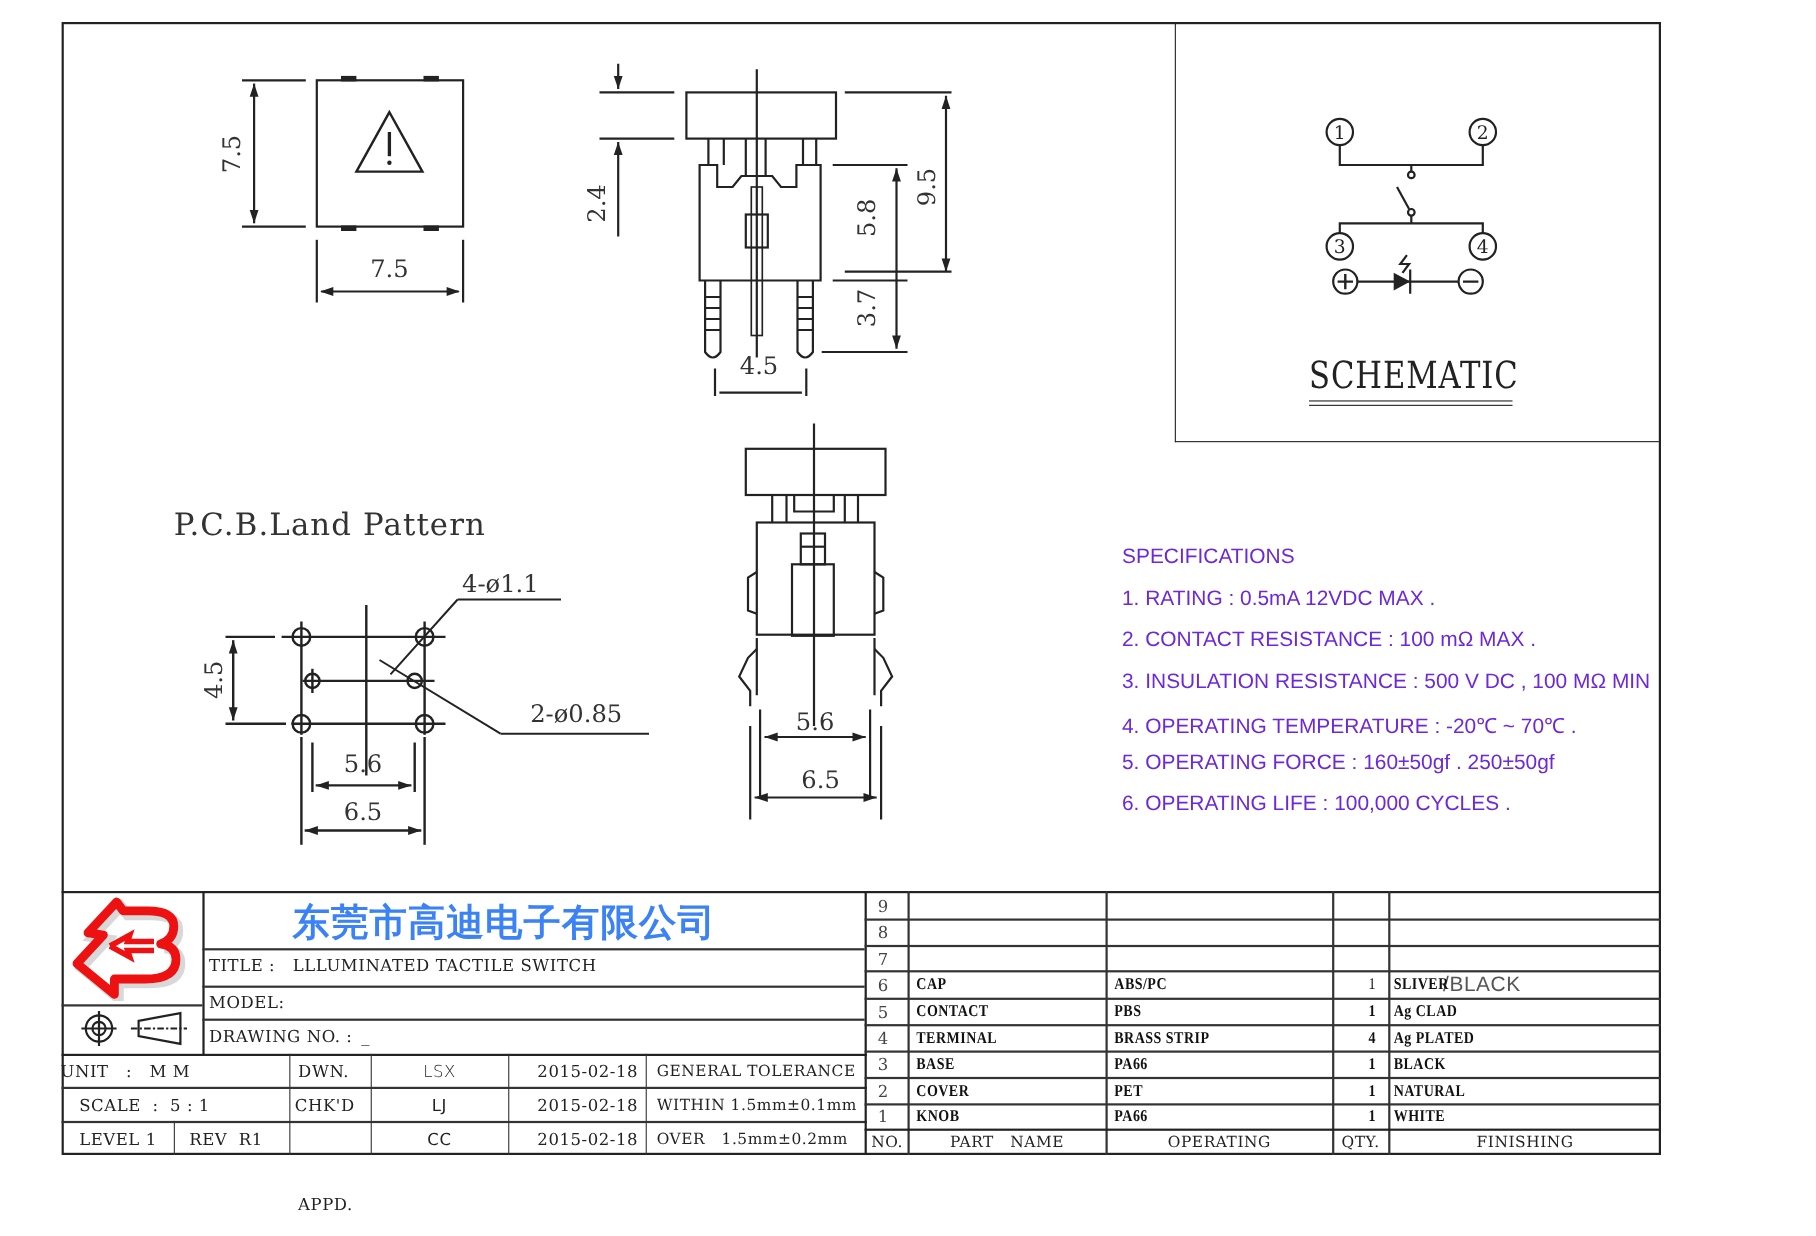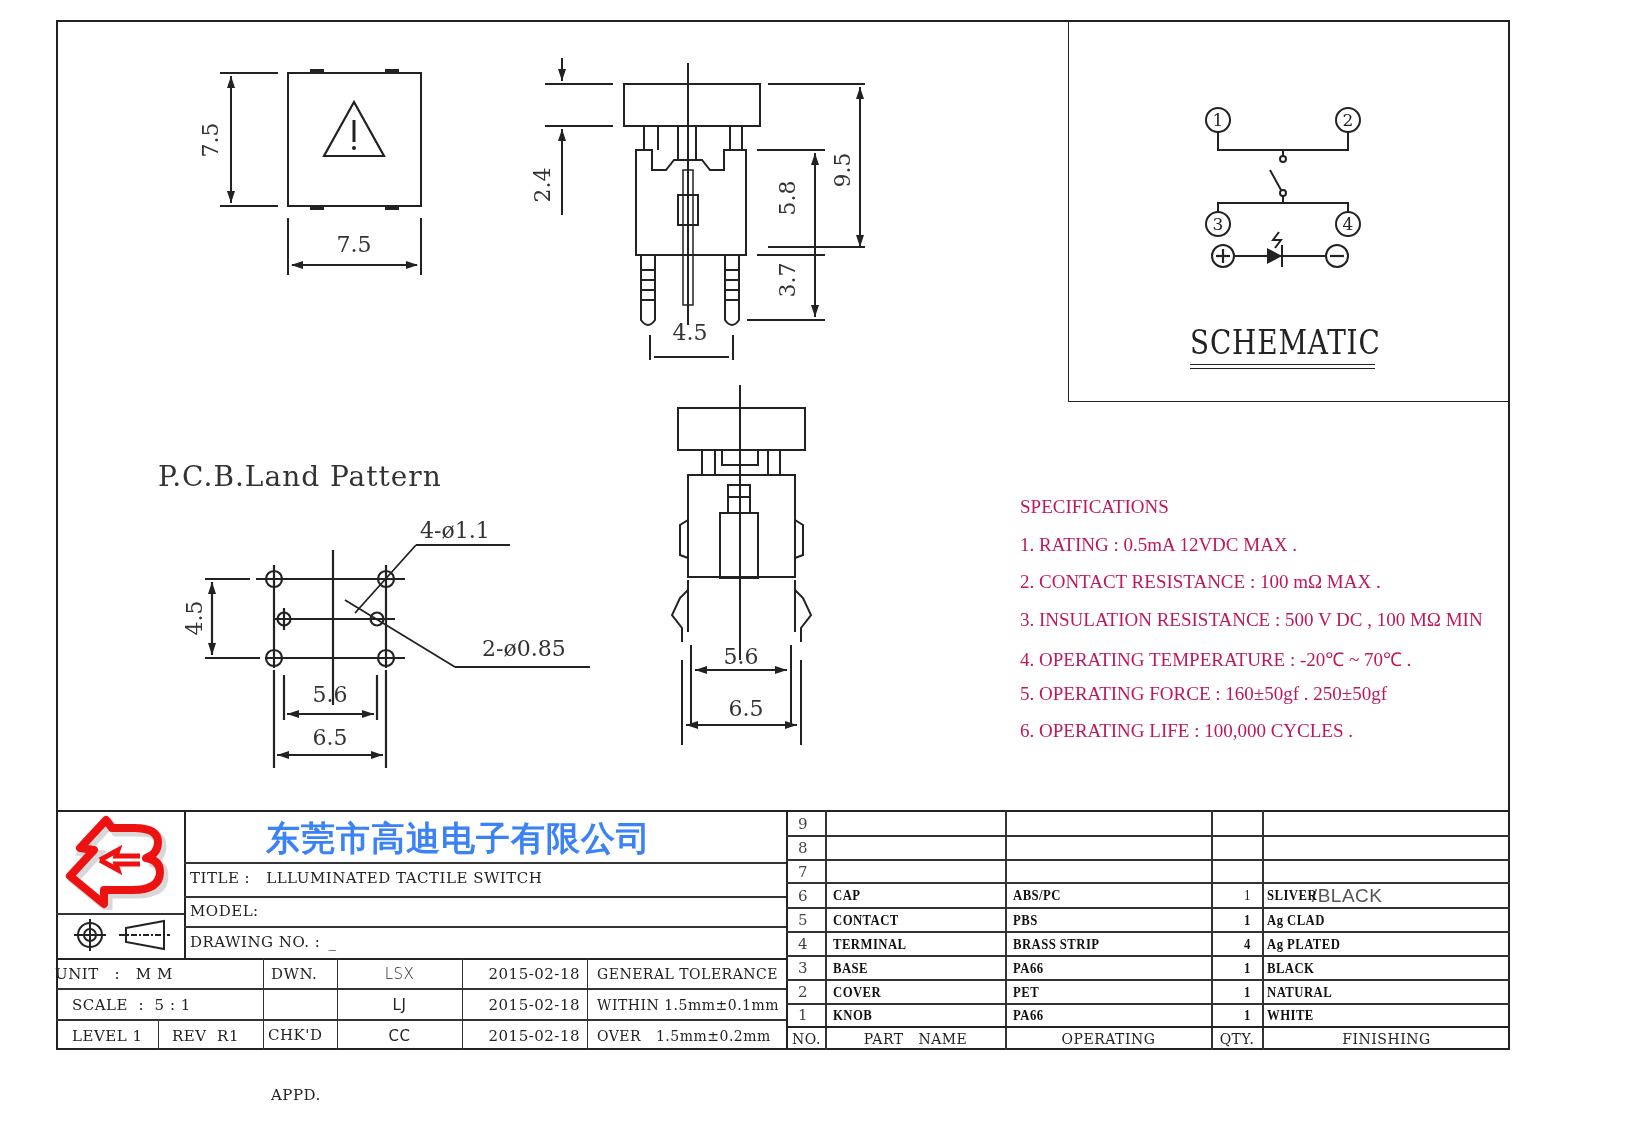--- a/index.html
+++ b/index.html
@@ -1,20 +1,20 @@
 <!DOCTYPE html>
 <html><head>
 <meta charset="utf-8">
 <style>
   html, body { margin:0; padding:0; background:#ffffff; }
   body { width:1651px; height:1124px; position:relative; overflow:hidden; font-family:"Liberation Serif", serif; color:#111; }
   .abs { position:absolute; }
   #sheet { position:absolute; left:56px; top:20px; width:1454px; height:1030px; border:2px solid #222; box-sizing:border-box; }
   svg text { font-family:"DejaVu Serif", serif; }
-  .spec { position:absolute; left:1020px; font-family:Liberation Serif, serif; font-size:19px; color:#be185d; white-space:nowrap; }
+  .spec { position:absolute; left:1020px; font-family:Liberation Sans, sans-serif; font-size:19px; color:#6d28d9; white-space:nowrap; }
   .cell { position:absolute; box-sizing:border-box; font-family:"DejaVu Serif", serif; font-size:15px; color:#222; display:flex; align-items:center; white-space:nowrap; overflow:hidden; letter-spacing:0.5px; }
   .bom { font-family:"Liberation Serif", serif; font-weight:bold; font-size:15px; color:#111; transform:scaleX(0.85); transform-origin:left center; }
   .hline { position:absolute; height:2px; background:#222; }
   .vline { position:absolute; width:2px; background:#222; }
   .thin-h { position:absolute; height:1px; background:#333; }
   .thin-v { position:absolute; width:1px; background:#333; }
 </style>
 </head>
 <body>
 
@@ -275,21 +275,21 @@
 <div class="thin-v" style="left:587px; top:958px; height:92px;"></div>
 <div class="vline" style="left:786px; top:810px; height:240px; width:1.5px;"></div>
 
 <div class="cell" style="left:55px; top:960px; width:190px; height:28px; white-space:pre;">UNIT   :   M M</div>
 <div class="cell" style="left:271px; top:960px; width:64px; height:28px;">DWN.</div>
 <div class="cell" style="left:337px; top:960px; width:125px; height:28px; justify-content:center; font-family:'DejaVu Sans', sans-serif; font-weight:300;">LSX</div>
 <div class="cell" style="left:462px; top:960px; width:118px; height:28px; justify-content:flex-end;">2015-02-18</div>
 <div class="cell" style="left:597px; top:960px; width:190px; height:28px; font-size:14px;">GENERAL TOLERANCE</div>
 
 <div class="cell" style="left:72px; top:990px; width:190px; height:29px; white-space:pre;">SCALE  :  5 : 1</div>
-<div class="cell" style="left:268px; top:990px; width:68px; height:29px;margin-top:30px;">CHK'D</div>
+<div class="cell" style="left:268px; top:990px; width:68px; height:29px;">CHK'D</div>
 <div class="cell" style="left:337px; top:990px; width:125px; height:29px; justify-content:center; font-family:'DejaVu Sans', sans-serif;">LJ</div>
 <div class="cell" style="left:462px; top:990px; width:118px; height:29px; justify-content:flex-end;">2015-02-18</div>
 <div class="cell" style="left:597px; top:990px; width:190px; height:29px; font-size:14px;">WITHIN 1.5mm±0.1mm</div>
 
 <div class="cell" style="left:72px; top:1021px; width:85px; height:29px;">LEVEL 1</div>
 <div class="cell" style="left:172px; top:1021px; width:90px; height:29px; white-space:pre;">REV  R1</div>
 <div class="cell" style="left:271px; top:1079px; width:64px; height:32px;">APPD.</div>
 <div class="cell" style="left:337px; top:1021px; width:125px; height:29px; justify-content:center; font-family:'DejaVu Sans', sans-serif;">CC</div>
 <div class="cell" style="left:462px; top:1021px; width:118px; height:29px; justify-content:flex-end;">2015-02-18</div>
 <div class="cell" style="left:597px; top:1021px; width:190px; height:29px; font-size:14px; white-space:pre;">OVER   1.5mm±0.2mm</div>

